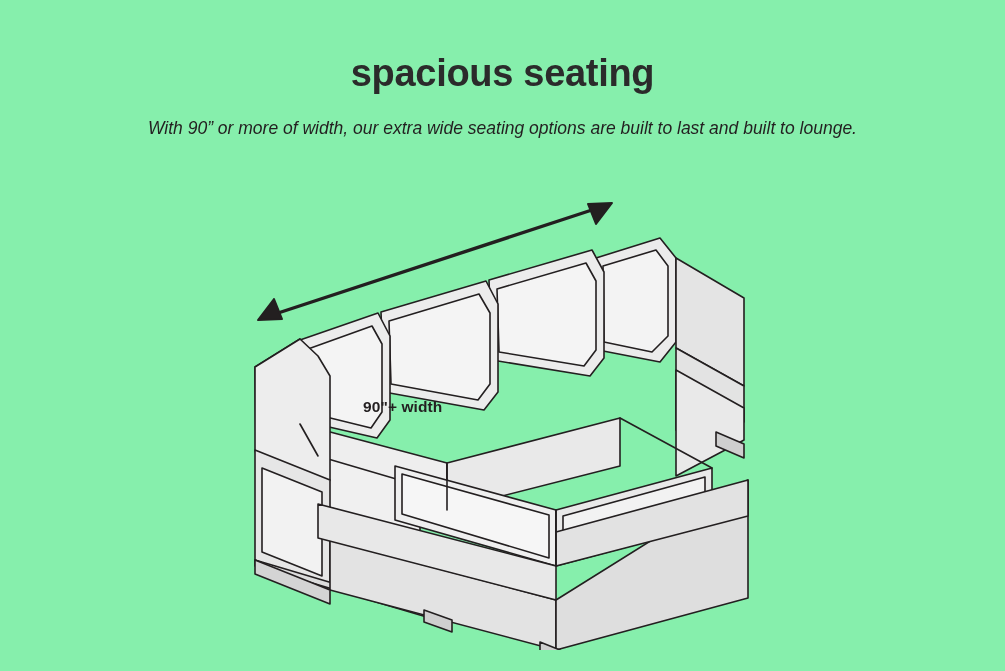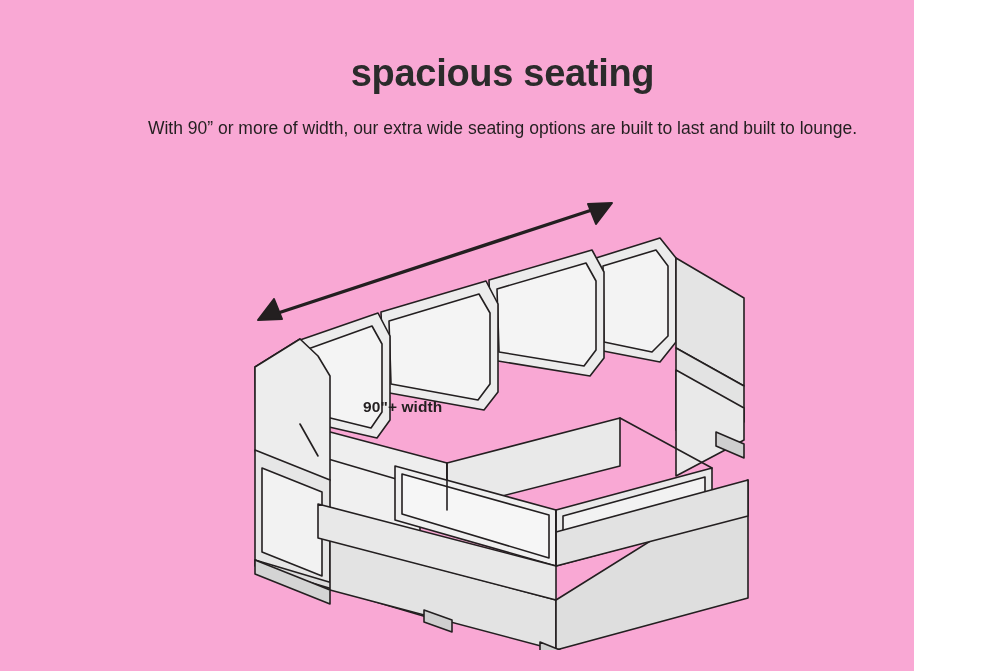--- a/index.html
+++ b/index.html
@@ -10,23 +10,23 @@
   body {
     width: 1005px;
     height: 671px;
     overflow: hidden;
     font-family: "Liberation Sans", sans-serif;
     color: #231f20;
     position: relative;
   }
   .page {
     position: relative;
-    width: 914px;
+    width: 1005px;
     height: 671px;
-    background: #f9a8d4;
+    background: #86efac;
   }
   .headline {
     position: absolute;
     top: 52px;
     left: 0;
     width: 1005px;
     text-align: center;
     font-size: 38px;
     font-weight: bold;
     letter-spacing: -0.3px;
@@ -37,20 +37,21 @@
     top: 114px;
     left: 0;
     width: 1005px;
     text-align: center;
     font-size: 17.5px;
     line-height: 28px;
     color: #231f20;
   }
   .subcopy .line {
     display: block;
+    font-style: italic;
   }
   .illustration {
     position: absolute;
     top: 180px;
     left: 0;
     width: 1005px;
     height: 470px;
   }
   .dim-label {
     position: absolute;

